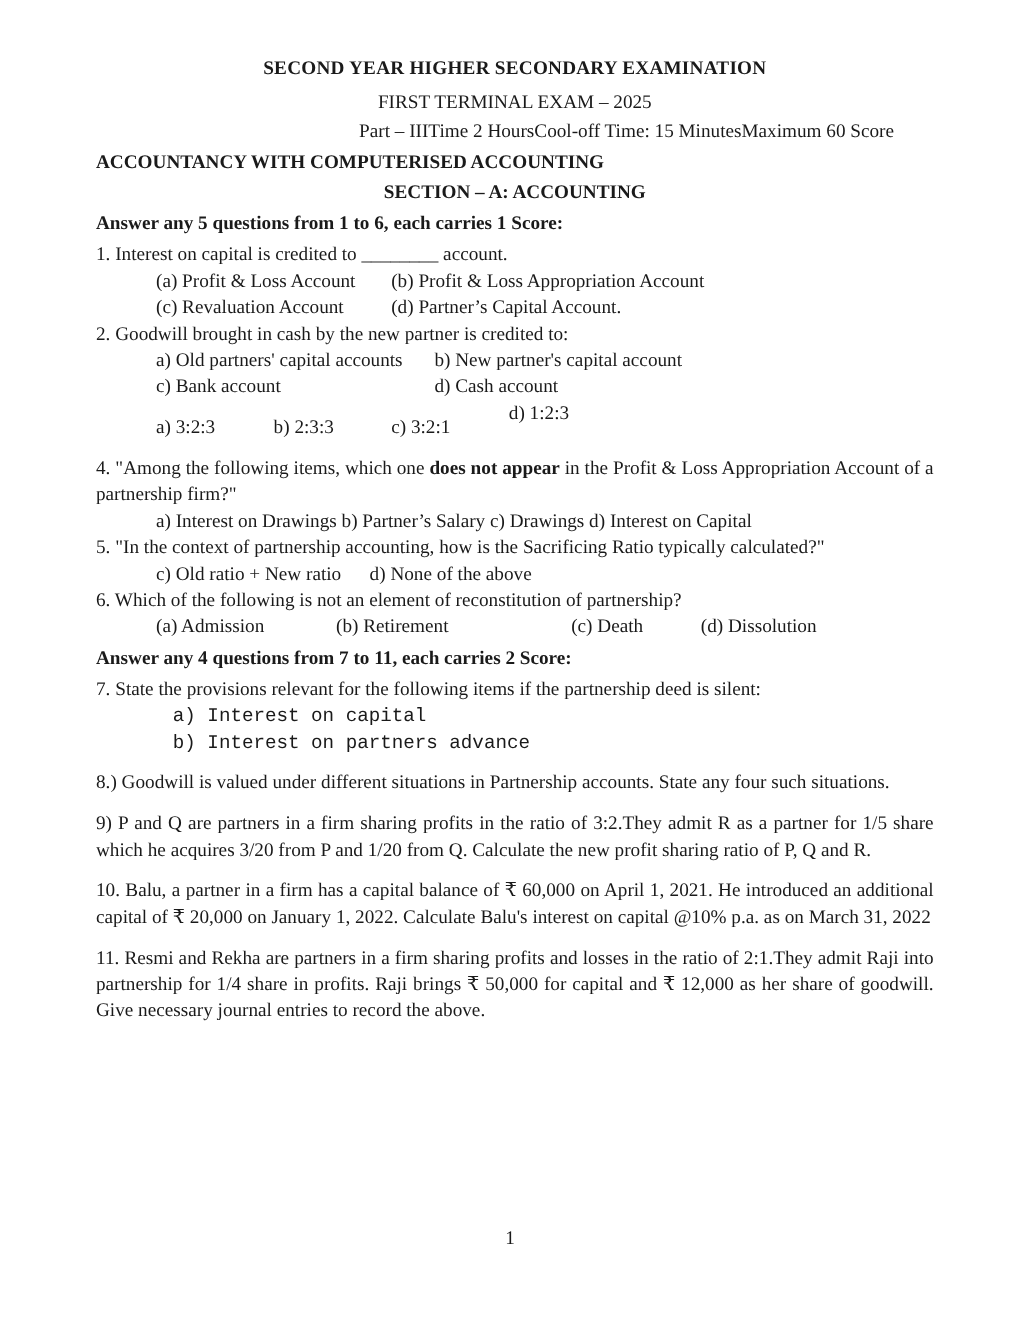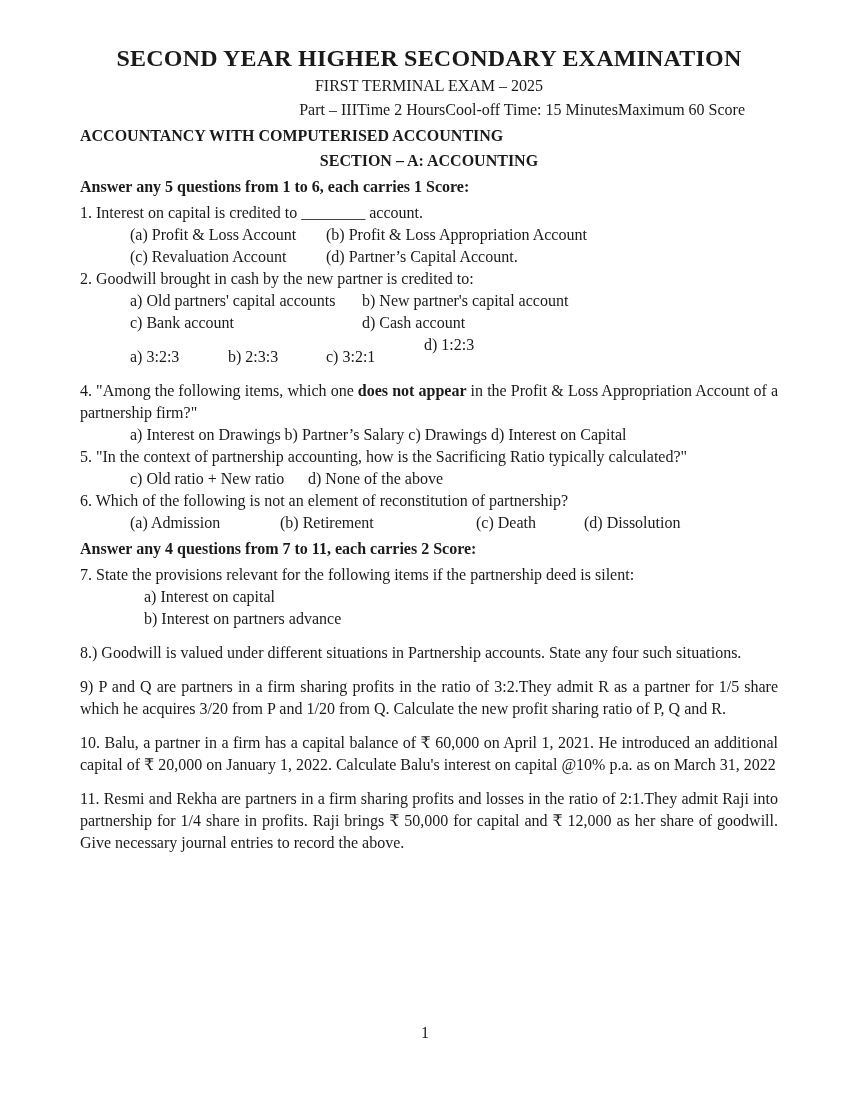--- a/index.html
+++ b/index.html
@@ -4,31 +4,31 @@
 <style>
   html,body{margin:0;padding:0;}
   body{
     width:850px;height:1100px;
     background:#ffffff;color:#1a1a1a;
     font-family:"Liberation Serif","DejaVu Serif",serif;
     font-size:16px;position:relative;overflow:hidden;
   }
   .content{padding:46px 72px 0 80px;}
   p{margin:0;line-height:22px;}
-  .title{font-size:24px;font-weight:700;text-align:center;line-height:24px;letter-spacing:.2px;}
+  .title{font-size:16px;font-weight:700;text-align:center;line-height:24px;letter-spacing:.2px;}
   .subtitle{text-align:center;margin-top:7px;}
   .meta-row{display:flex;justify-content:flex-end;margin-top:4px;padding:0 33px 0 31px;line-height:22px;}
   .subject{font-weight:700;text-align:left;margin-top:4px;line-height:22px;}
   .section-title{font-weight:700;text-align:center;margin-top:3px;line-height:22px;}
   .bold-head{font-weight:700;margin-top:4px;}
   .mt4{margin-top:4px;}
   .mt6{margin-top:12px;}
   .mt12{margin-top:12px;}
   .opts{padding-left:50px;}
-  .ind{padding-left:64px;}
+  .ind{padding-left:64px;font-family:Liberation Mono, monospace;}
   .col{display:inline-block;vertical-align:top;}
   .w98{width:98px;margin-top:12px;}
   .w108{width:108px;}
   .w150{width:150px;}
   .w178{width:178px;}
   .w196{width:196px;}
   .w232{width:232px;}
   .just{text-align:justify;}
   .b{font-weight:700;}
   .page-number{position:absolute;top:1022px;left:0;width:100%;text-align:center;line-height:22px;}

